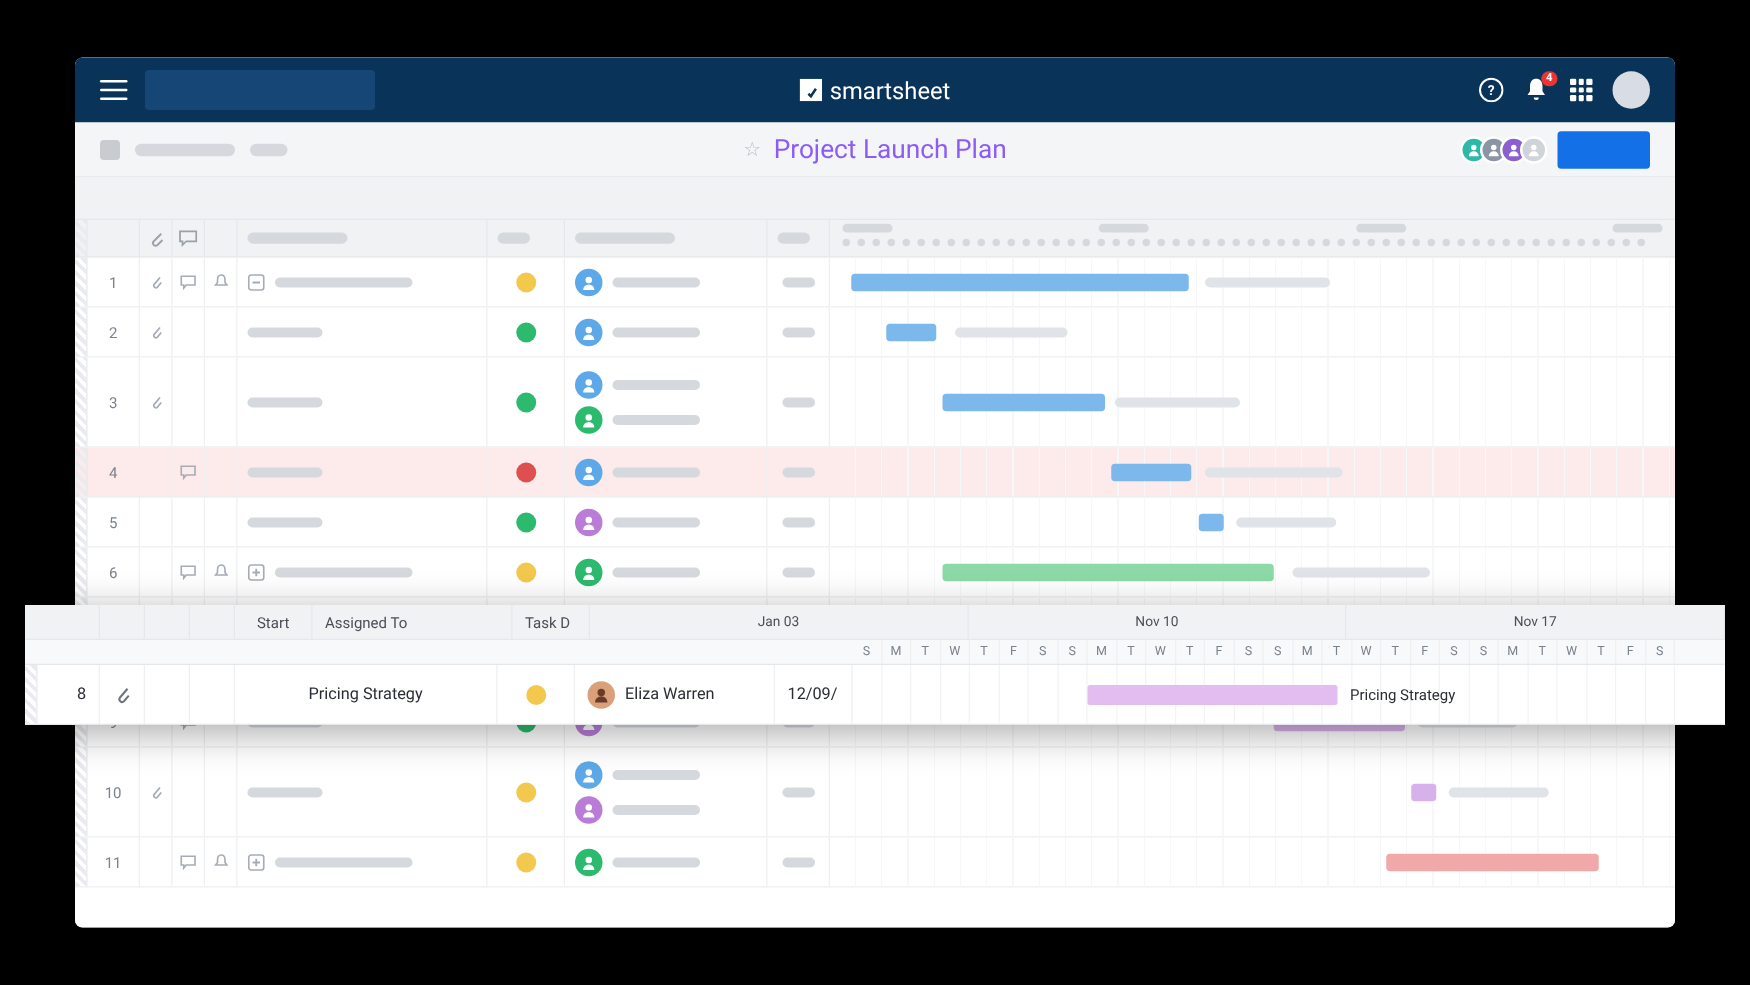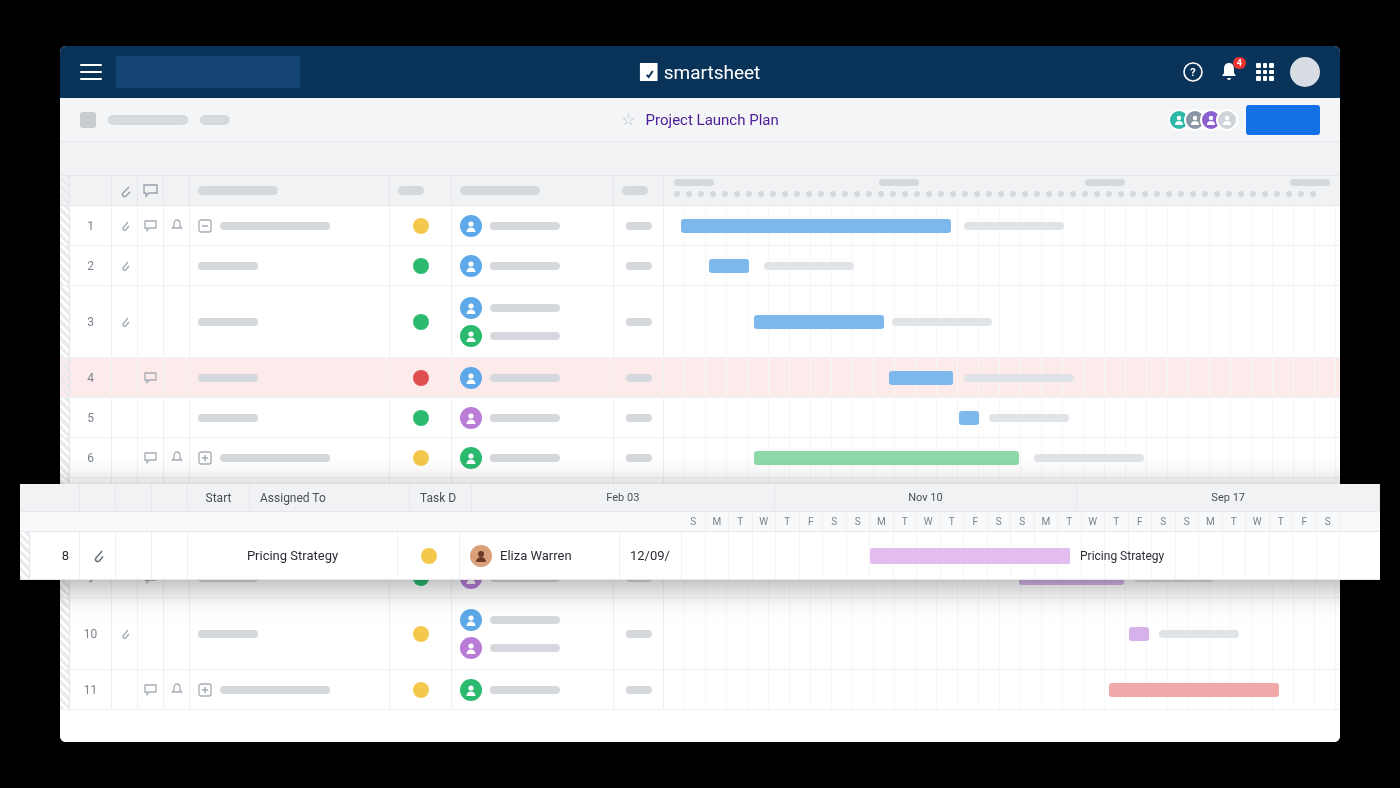--- a/index.html
+++ b/index.html
@@ -15,21 +15,21 @@
 .icon-btn{width:22px;height:22px;display:flex;align-items:center;justify-content:center;cursor:pointer;color:#fff;position:relative}
 .badge{position:absolute;top:-4px;right:-6px;background:#e33;color:#fff;font-size:9px;font-weight:700;padding:1px 4px;border-radius:8px;min-width:12px;text-align:center}
 .grid-icon{width:18px;height:18px;display:grid;grid-template-columns:repeat(3,1fr);gap:2px}
 .grid-icon span{background:#fff;border-radius:1px}
 .avatar{width:30px;height:30px;border-radius:50%;background:#d8dde3}
 .titlebar{height:44px;background:#f4f5f7;display:flex;align-items:center;padding:0 20px;gap:12px;border-bottom:1px solid #e5e7eb}
 .skel{background:#d5d9de;border-radius:8px}
 .skel.dark{background:#c8ccd1}
 .titlebar .skel{height:10px}
 .star{color:#b8bec6;font-size:16px}
-.title-text{color:#4c1d95;font-size:15px}
+.title-text{color:#8b5cf6;font-size:21px}
 .title-center{position:absolute;left:50%;transform:translateX(-50%);display:flex;align-items:center;gap:10px}
 .titlebar-right{margin-left:auto;display:flex;align-items:center;gap:8px}
 .collab{display:flex}
 .collab .c{width:22px;height:22px;border-radius:50%;margin-left:-6px;border:2px solid #fff;display:flex;align-items:center;justify-content:center}
 .collab .c svg{width:12px;height:12px}
 .share-btn{width:74px;height:30px;background:#1470e6;border-radius:3px}
 .toolbar{height:34px;background:#f1f2f4;border-bottom:1px solid #e5e7eb;display:flex;align-items:center;padding:0 20px;gap:12px}
 .sheet{position:relative;height:calc(100% - 130px);background:#fff}
 .colhdr{display:flex;height:30px;background:#f1f2f4;border-bottom:1px solid #e5e7eb}
 .colhdr .cell{border-right:1px solid #e5e7eb;display:flex;align-items:center;justify-content:center}
@@ -718,23 +718,23 @@
   <div class="zoom-hdr">
     <div class="zcell z-rownum"></div>
     <div class="zcell z-icon"></div>
     <div class="zcell z2"></div>
     <div class="zcell z3"></div>
     <div class="zcell z-health">Start</div>
     <div class="zcell z-assigned">Assigned To</div>
     <div class="zcell z-date">Task D</div>
     <div class="z-gantt" style="display:flex;flex-direction:column">
       <div style="display:flex;flex:1" id="zoom-weeks">
-          <div class="weekcol">Feb 03</div>
+          <div class="weekcol">Jan 03</div>
           <div class="weekcol">Nov 10</div>
-          <div class="weekcol">Sep 17</div>
+          <div class="weekcol">Nov 17</div>
         </div>
     </div>
   </div>
   <div class="zoom-hdr2">
     <div class="zcell z-rownum"></div>
       <div class="zcell z-icon"></div>
       <div class="zcell z2"></div>
       <div class="zcell z3"></div>
     <div class="zcell z-task"></div>
       <div class="zcell z-health"></div>

